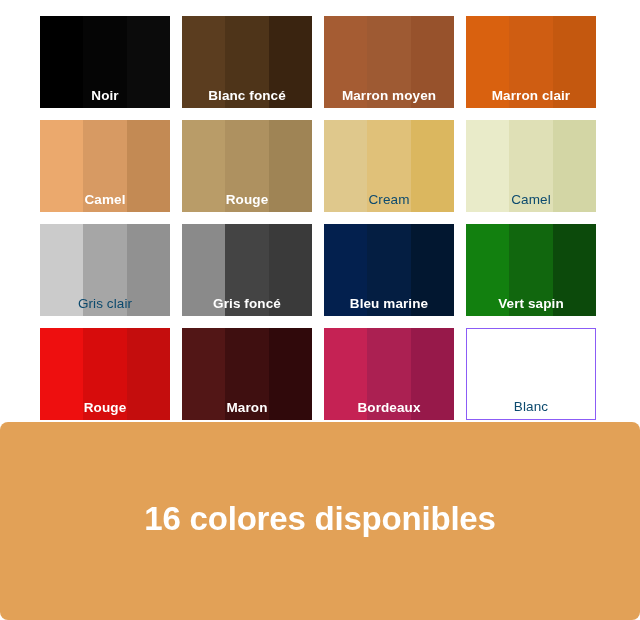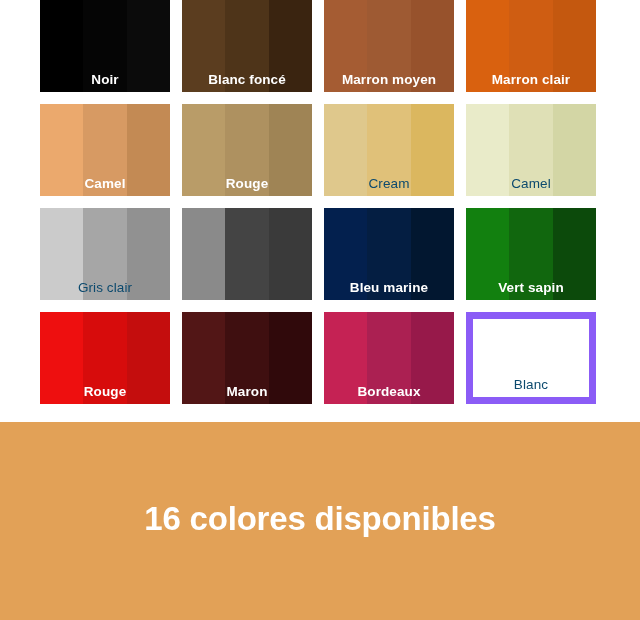--- a/index.html
+++ b/index.html
@@ -17,39 +17,39 @@
     position: relative;
     width: 640px;
     height: 620px;
     background: #ffffff;
   }
 
   
   .swatch-grid {
     position: absolute;
     left: 40px;
-    top: 0px;
+    top: 16px;
     width: 552px;
     display: grid;
     grid-template-columns: repeat(4, 130px);
     grid-auto-rows: 92px;
     column-gap: 10px;
     row-gap: 9px;
     gap: 12px;
   }
 
   .swatch {
     position: relative;
     width: 130px;
     height: 92px;
     overflow: hidden;
     box-sizing: border-box;
   }
   .swatch.bordered {
-    border: 7px solid #8b5cf6;
+    border: 1px solid #8b5cf6;
   }
 
   .bands {
     position: absolute;
     inset: 0;
     display: flex;
   }
   .band {
     flex: 1 1 33.3333%;
     height: 100%;
@@ -76,20 +76,21 @@
   .banner {
     position: absolute;
     left: 0;
     top: 422px;
     width: 640px;
     height: 198px;
     background: #e2a157;
     display: flex;
     align-items: flex-start;
     justify-content: center;
+    border-radius: 8px;
   }
   .banner-text {
     margin-top: 78px;
     color: #ffffff;
     font-size: 33px;
     font-weight: 700;
     letter-spacing: -0.2px;
     font-family: "Liberation Sans", sans-serif;
     white-space: nowrap;
   }
@@ -171,20 +172,21 @@
           <div class="band" style="background: rgb(145, 145, 145);"></div>
         </div>
         <div class="swatch-label dark">Gris clair</div>
       </div>
       <div class="swatch">
         <div class="bands">
           <div class="band" style="background: rgb(138, 138, 138);"></div>
           <div class="band" style="background: rgb(68, 68, 68);"></div>
           <div class="band" style="background: rgb(58, 58, 58);"></div>
         </div>
+        <div class="swatch-label light">Gris foncé</div>
       </div>
       <div class="swatch">
         <div class="bands">
           <div class="band" style="background: rgb(3, 32, 78);"></div>
           <div class="band" style="background: rgb(4, 30, 66);"></div>
           <div class="band" style="background: rgb(2, 23, 48);"></div>
         </div>
         <div class="swatch-label light">Bleu marine</div>
       </div>
       <div class="swatch">

